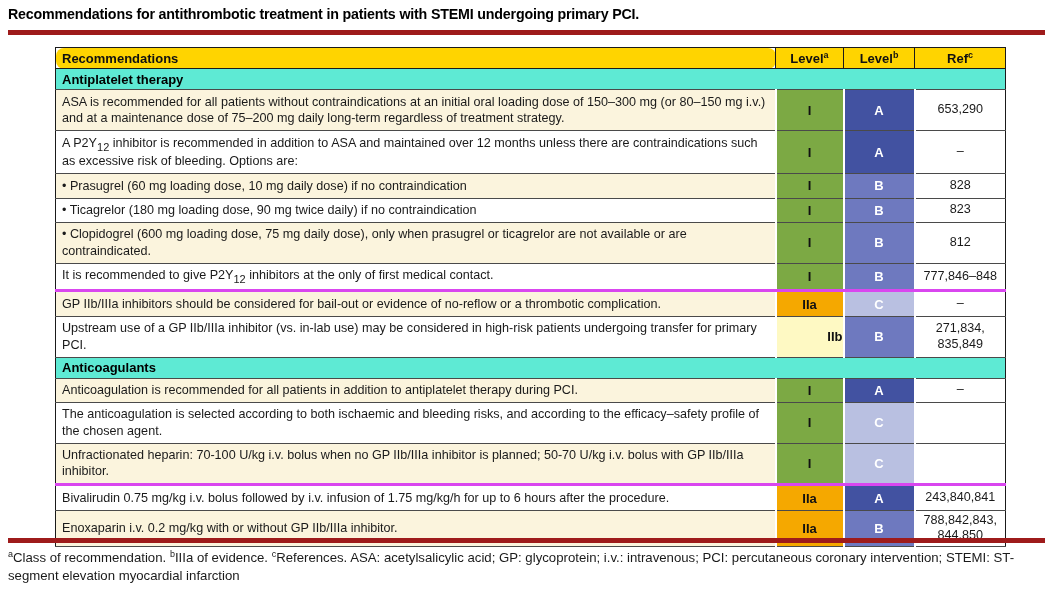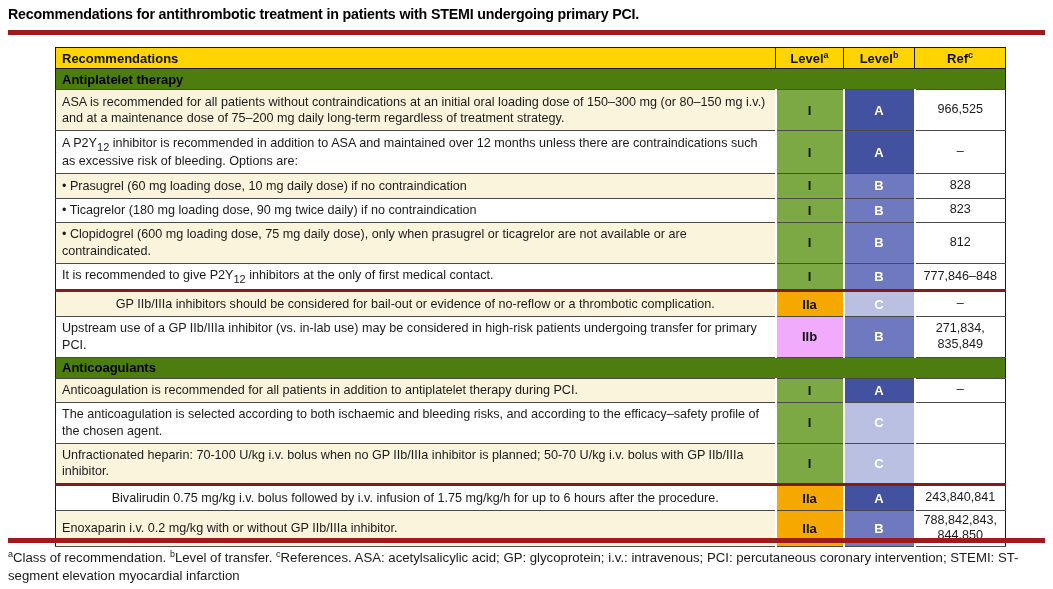--- a/index.html
+++ b/index.html
@@ -18,46 +18,46 @@
 
   .tablewrap { position:absolute; left:55px; top:47px; width:950px; }
   table { border-collapse:collapse; width:950px; table-layout:fixed; border:1.5px solid #1a1a1a; }
   col.c1{width:720px;} col.c2{width:68px;} col.c3{width:71px;} col.c4{width:91px;}
 
   th {
     background:var(--yellow,#FFD400); border:1px solid #1a1a1a;
     font-size:13px; font-weight:bold; padding:2px 4px; height:15px; color:#111;
     text-align:center;
   }
-  th.th-rec { text-align:left; padding-left:6px; }
+  th.th-rec { text-align:left; padding-left:6px;border-radius:8px; }
   th sup { font-size:9px; }
 
   td { border-top:1px solid #4a4a4a; border-bottom:1px solid #4a4a4a; font-size:12.6px; }
   .section-cell {
-    background:#4d7c0f; font-weight:bold; font-size:13px; padding:2.5px 6px; color:#000;
+    background:#5eead4; font-weight:bold; font-size:13px; padding:2.5px 6px; color:#000;
     border-left:1.5px solid #1a1a1a; border-right:1.5px solid #1a1a1a;
   }
   .rec-cell {
     padding:3.5px 6px; line-height:1.3; vertical-align:middle;
     border-left:1.5px solid #1a1a1a; border-right:1px solid #777;
   }
   tr.cream .rec-cell { background:var(--cream,#FBF4DD); }
   tr.white .rec-cell { background:#fff; }
   .rec-cell sub { font-size:11px; }
 
   .chip-cell {
     text-align:center; vertical-align:middle; font-weight:bold;
     border-left:2px solid #fff; border-right:2px solid #fff; padding:2px 0;
     font-size:13px;
   }
   .ref-cell {
     background:#fff; text-align:center; vertical-align:middle; padding:2px 3px;
     line-height:1.25; border-left:2px solid #fff; border-right:1.5px solid #1a1a1a;
   }
-  tr.thick-top td { border-top:3px solid #7f1d1d;text-align:center; }
+  tr.thick-top td { border-top:3px solid #d946ef; }
 
   .footnote {
     position:absolute; left:8px; top:548px; width:1040px; margin:0;
     font-size:13.2px; line-height:1.35; color:#1a1a1a;
   }
   .footnote sup { font-size:9px; }
 </style>
 </head>
 <body>
 
@@ -83,21 +83,21 @@
         </tr>
       </thead>
       <tbody>
           <tr>
             <td colspan="4" class="section-cell">Antiplatelet therapy</td>
           </tr>
           <tr class="cream">
             <td class="rec-cell">ASA is recommended for all patients without contraindications at an initial oral loading dose of 150–300 mg (or 80–150 mg i.v.) and at a maintenance dose of 75–200 mg daily long-term regardless of treatment strategy.</td>
             <td class="chip-cell class-cell" style="background-color: rgb(124, 169, 68); color: rgb(17, 17, 17);">I</td>
             <td class="chip-cell level-cell" style="background-color: rgb(66, 82, 161); color: rgb(255, 255, 255);">A</td>
-            <td class="ref-cell">966,525</td>
+            <td class="ref-cell">653,290</td>
           </tr>
           <tr class="white">
             <td class="rec-cell"><span>A P2Y</span><sub>12</sub><span> inhibitor is recommended in addition to ASA and maintained over 12 months unless there are contraindications such as excessive risk of bleeding. Options are:</span></td>
             <td class="chip-cell class-cell" style="background-color: rgb(124, 169, 68); color: rgb(17, 17, 17);">I</td>
             <td class="chip-cell level-cell" style="background-color: rgb(66, 82, 161); color: rgb(255, 255, 255);">A</td>
             <td class="ref-cell">–</td>
           </tr>
           <tr class="cream">
             <td class="rec-cell">• Prasugrel (60 mg loading dose, 10 mg daily dose) if no contraindication</td>
             <td class="chip-cell class-cell" style="background-color: rgb(124, 169, 68); color: rgb(17, 17, 17);">I</td>
@@ -123,21 +123,21 @@
             <td class="ref-cell">777,846–848</td>
           </tr>
           <tr class="cream thick-top">
             <td class="rec-cell">GP IIb/IIIa inhibitors should be considered for bail-out or evidence of no-reflow or a thrombotic complication.</td>
             <td class="chip-cell class-cell" style="background-color: rgb(245, 168, 0); color: rgb(17, 17, 17);">IIa</td>
             <td class="chip-cell level-cell" style="background-color: rgb(185, 192, 225); color: rgb(255, 255, 255);">C</td>
             <td class="ref-cell">–</td>
           </tr>
           <tr class="white">
             <td class="rec-cell">Upstream use of a GP IIb/IIIa inhibitor (vs. in-lab use) may be considered in high-risk patients undergoing transfer for primary PCI.</td>
-            <td class="chip-cell class-cell" style="background-color: #f0abfc; color: rgb(17, 17, 17);">IIb</td>
+            <td class="chip-cell class-cell" style="background-color: #fef9c3; color: rgb(17, 17, 17); text-align: right;">IIb</td>
             <td class="chip-cell level-cell" style="background-color: rgb(110, 121, 191); color: rgb(255, 255, 255);">B</td>
             <td class="ref-cell">271,834, 835,849</td>
           </tr>
           <tr>
             <td colspan="4" class="section-cell">Anticoagulants</td>
           </tr>
           <tr class="cream">
             <td class="rec-cell">Anticoagulation is recommended for all patients in addition to antiplatelet therapy during PCI.</td>
             <td class="chip-cell class-cell" style="background-color: rgb(124, 169, 68); color: rgb(17, 17, 17);">I</td>
             <td class="chip-cell level-cell" style="background-color: rgb(66, 82, 161); color: rgb(255, 255, 255);">A</td>
@@ -166,15 +166,15 @@
             <td class="chip-cell class-cell" style="background-color: rgb(245, 168, 0); color: rgb(17, 17, 17);">IIa</td>
             <td class="chip-cell level-cell" style="background-color: rgb(110, 121, 191); color: rgb(255, 255, 255);">B</td>
             <td class="ref-cell">788,842,843, 844,850</td>
           </tr>
         </tbody>
     </table>
   </div>
 
   <div class="rule rule-bottom"></div>
 
-  <p class="footnote"><sup>a</sup><span>Class of recommendation. </span><sup>b</sup><span>Level of transfer. </span><sup>c</sup><span>References. ASA: acetylsalicylic acid; GP: glycoprotein; i.v.: intravenous; PCI: percutaneous coronary intervention; STEMI: ST-segment elevation myocardial infarction</span></p>
+  <p class="footnote"><sup>a</sup><span>Class of recommendation. </span><sup>b</sup><span>IIIa of evidence. </span><sup>c</sup><span>References. ASA: acetylsalicylic acid; GP: glycoprotein; i.v.: intravenous; PCI: percutaneous coronary intervention; STEMI: ST-segment elevation myocardial infarction</span></p>
 
 </div>
 
 </body></html>

